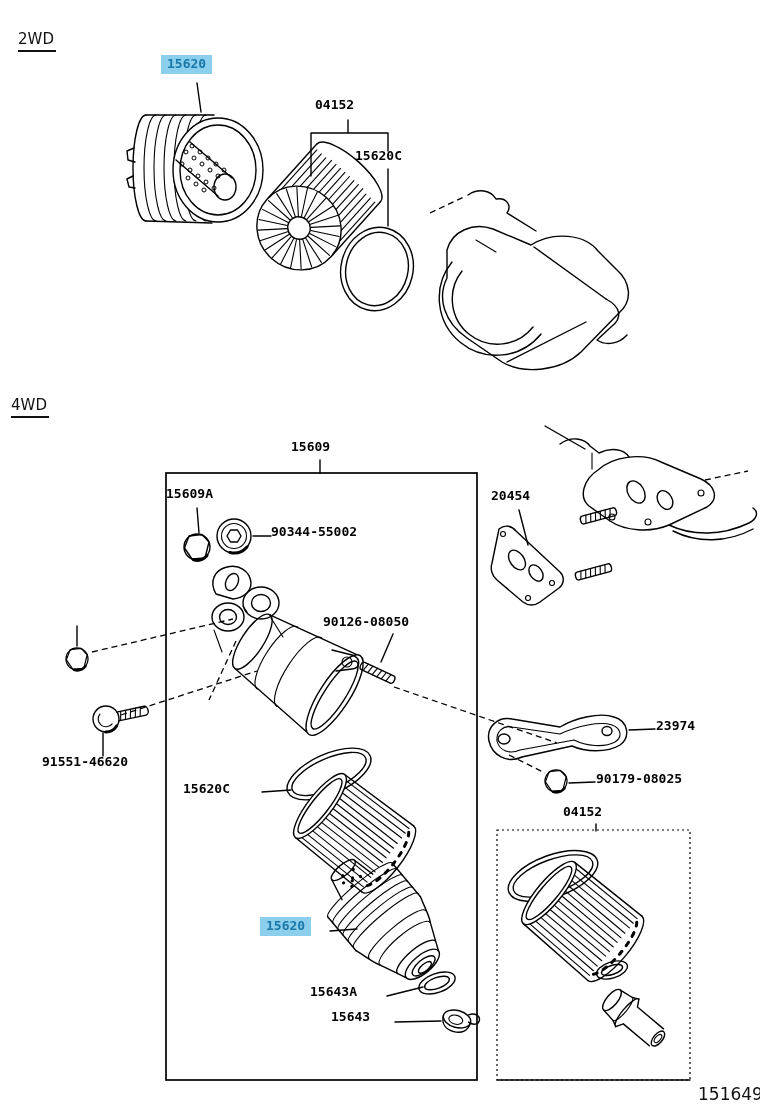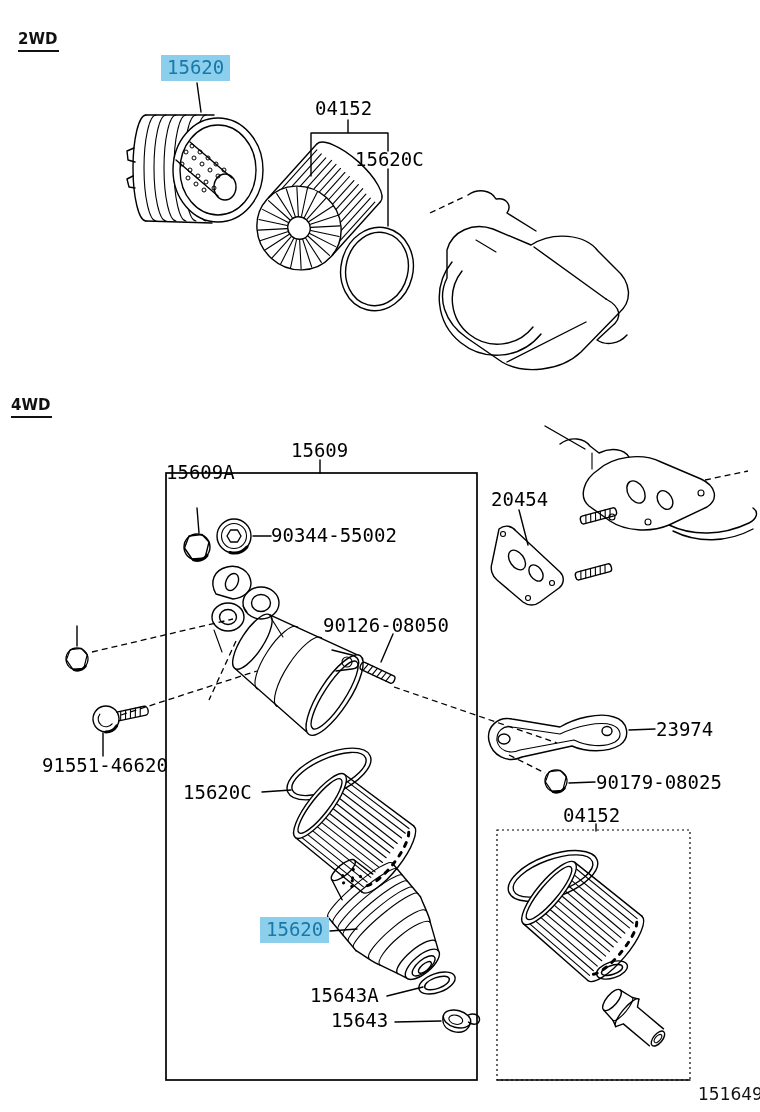--- a/index.html
+++ b/index.html
@@ -8,24 +8,24 @@
   #art{position:absolute;left:0;top:0;}
   svg .ln{stroke:#000;fill:none;stroke-width:1.4;stroke-linecap:round;stroke-linejoin:round;}
   svg .thin{stroke-width:1.1;}
   svg .hv{stroke:#000;fill:none;stroke-width:3;stroke-linecap:round;}
   svg .wf{fill:#fff;stroke:#000;stroke-width:1.4;}
   svg .dot{fill:#000;stroke:none;}
   svg .dotw{fill:none;stroke:#000;stroke-width:1;}
   svg .dash{stroke:#000;fill:none;stroke-width:1.3;stroke-dasharray:6 4;}
   svg .ddot{stroke:#000;fill:none;stroke-width:1.2;stroke-dasharray:2 3;}
   svg .box{stroke:#000;fill:none;stroke-width:1.7;}
-  .pn{position:absolute;font-weight:normal;font-size:19px;line-height:1.15;color:#000;
+  .pn{position:absolute;font-weight:bold;font-size:13px;line-height:1.15;color:#000;
       white-space:nowrap;letter-spacing:0px;}
   .hl{background:var(--hl-bg);color:var(--hl-tx);padding:2px 6px;}
-  .sec{position:absolute;font-family:"DejaVu Sans",sans-serif;font-weight:bold;font-size:15px;
+  .sec{position:absolute;font-family:"DejaVu Sans",sans-serif;font-weight:normal;font-size:15px;
        color:#111;border-bottom:2px solid #111;padding:0 2px 2px 0;}
   .code{position:absolute;font-family:"DejaVu Sans",sans-serif;font-size:17px;color:#111;}
 </style>
 </head>
 <body>
 
 <div id="stage">
 
 <svg id="art" width="760" height="1112" viewBox="0 0 760 1112">
 
@@ -271,21 +271,21 @@
 </svg>
 
   <div class="sec" style="left:18px;top:30px">2WD</div>
   <div class="sec" style="left:11px;top:396px">4WD</div>
 
   <div class="pn hl" style="left:161px;top:55px">15620</div>
   <div class="pn" style="left:315px;top:98px">04152</div>
   <div class="pn" style="left:355px;top:149px">15620C</div>
 
   <div class="pn" style="left:291px;top:440px">15609</div>
-  <div class="pn" style="left:166px;top:462px">15609A</div>
+  <div class="pn" style="left:166px;top:487px">15609A</div>
   <div class="pn" style="left:271px;top:525px">90344-55002</div>
   <div class="pn" style="left:323px;top:615px">90126-08050</div>
   <div class="pn" style="left:491px;top:489px">20454</div>
   <div class="pn" style="left:42px;top:755px">91551-46620</div>
   <div class="pn" style="left:183px;top:782px">15620C</div>
   <div class="pn" style="left:656px;top:719px">23974</div>
   <div class="pn" style="left:596px;top:772px">90179-08025</div>
   <div class="pn" style="left:563px;top:805px">04152</div>
   <div class="pn hl" style="left:260px;top:917px">15620</div>
   <div class="pn" style="left:310px;top:985px">15643A</div>

